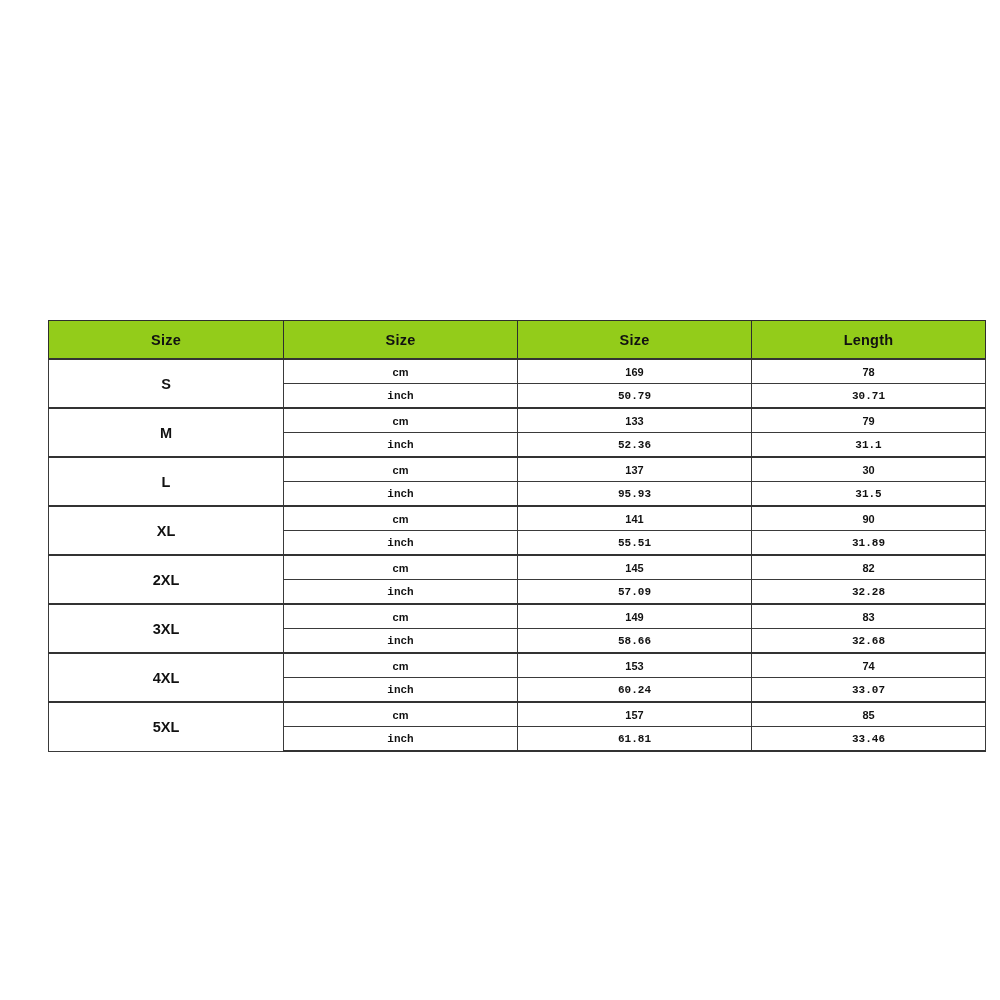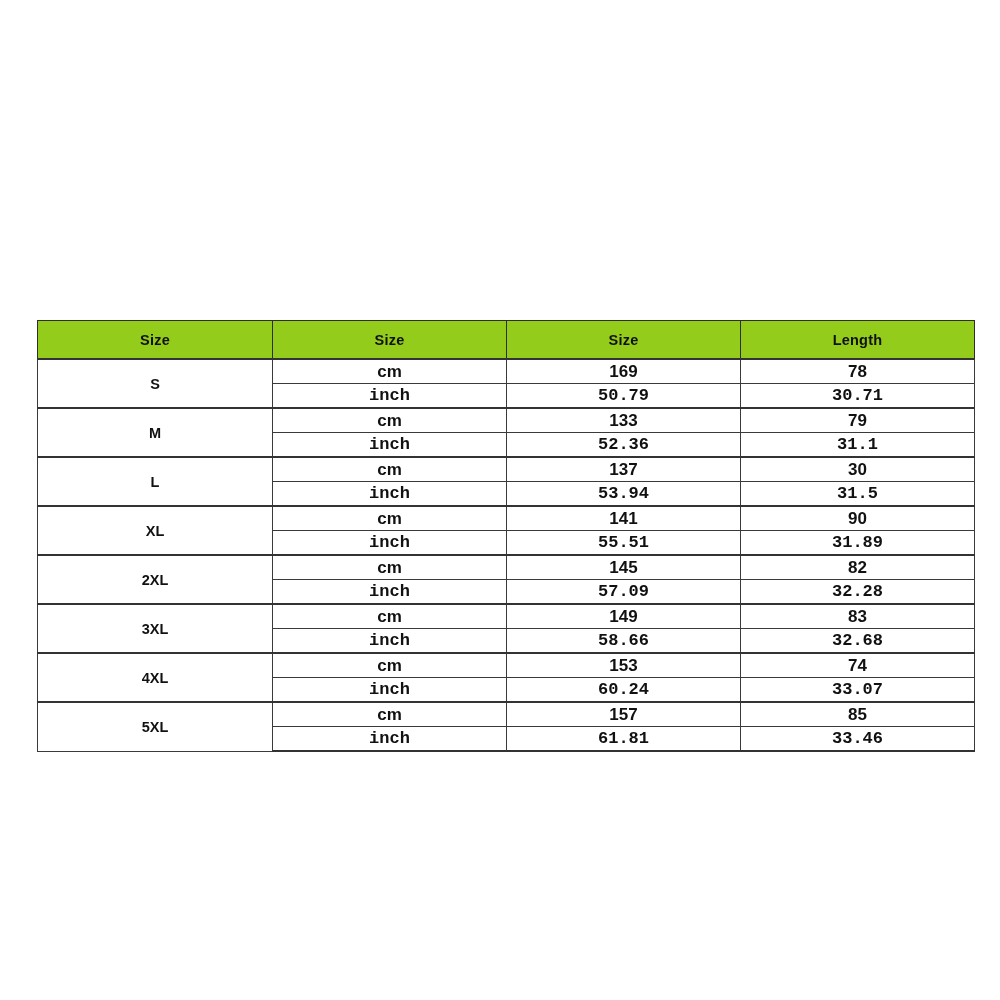--- a/index.html
+++ b/index.html
@@ -18,21 +18,21 @@
   #page {
     position: relative;
     width: 1000px;
     height: 1000px;
     background: #ffffff;
   }
 
   
   #size-chart-wrap {
     position: absolute;
-    left: 37px;
+    left: 48px;
     top: 320px;
     width: 937px;
   }
 
   table.size-chart {
     width: 937px;
     border-collapse: collapse;
     table-layout: fixed;
     background: #ffffff;
   }
@@ -57,21 +57,21 @@
     height: 37px;
     background: #93cc1a;
     font-size: 14.5px;
     letter-spacing: 0.2px;
     border-color: #2e2e2e;
   }
 
   
   table.size-chart tbody td {
     height: 23px;
-    font-size: 17px;
+    font-size: 11px;
   }
 
   
   table.size-chart td.size-label {
     font-size: 14.5px;
   }
 
   
   table.size-chart tbody tr.group-start > td {
     border-top: 2px solid #333333;
@@ -132,21 +132,21 @@
             <td>31.1</td>
           </tr>
           <tr class="group-start">
             <td class="size-label" rowspan="2">L</td>
             <td>cm</td>
             <td>137</td>
             <td>30</td>
           </tr>
           <tr class="group-end">
             <td>inch</td>
-            <td>53.94</td>
+            <td>95.93</td>
             <td>31.5</td>
           </tr>
           <tr class="group-start">
             <td class="size-label" rowspan="2">XL</td>
             <td>cm</td>
             <td>141</td>
             <td>90</td>
           </tr>
           <tr class="group-end">
             <td>inch</td>

